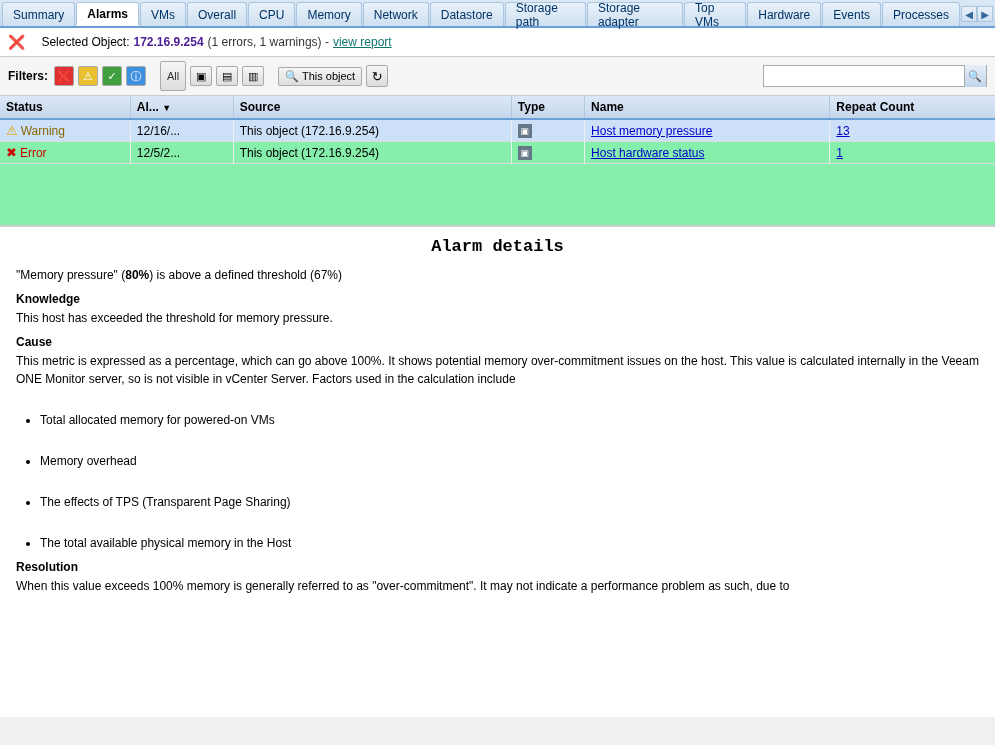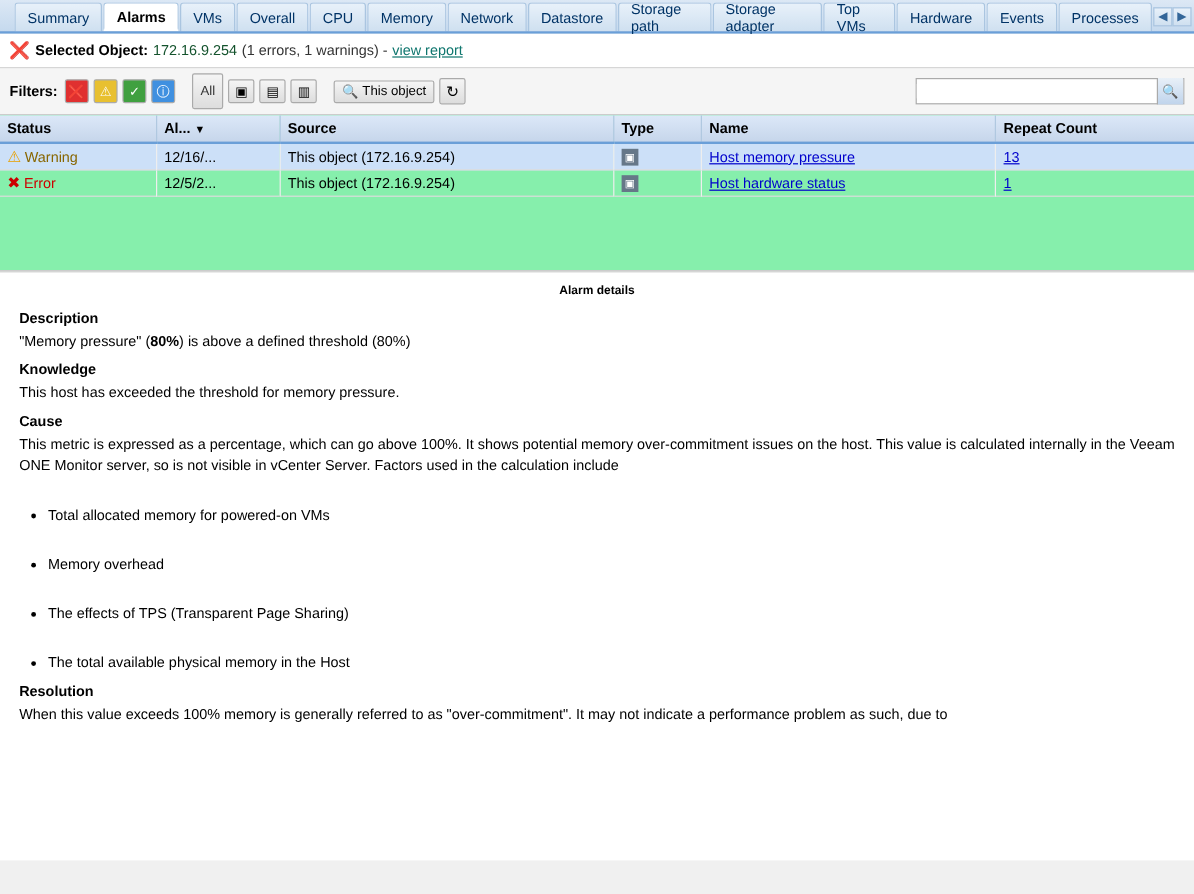--- a/index.html
+++ b/index.html
@@ -5,21 +5,21 @@
     * { box-sizing: border-box; margin: 0; padding: 0; }
     body { font-family: Arial, Helvetica, sans-serif; font-size: 12px; background: #f0f0f0; width: 995px; height: 745px; overflow: hidden; }
 
     
     .tab-bar {
       display: flex;
       align-items: flex-end;
       background: linear-gradient(to bottom, #dce8f5, #c5d9ee);
       border-bottom: 2px solid #6a9fd8;
       height: 28px;
-      padding-left: 12px;
+      padding-left: 2px;
       position: relative;
     }
     .tab {
       display: flex;
       align-items: center;
       padding: 3px 10px;
       height: 24px;
       cursor: pointer;
       font-size: 12px;
       border: 1px solid #aac5e0;
@@ -62,22 +62,22 @@
       border-bottom: 1px solid #ccc;
       padding: 6px 8px;
       display: flex;
       align-items: center;
       gap: 4px;
     }
     .selected-bar .error-icon {
       color: #cc0000;
       font-size: 14px;
     }
-    .selected-bar .label { font-weight: bold; }
-    .selected-bar .ip { color: #14532d; font-weight: normal; }
+    .selected-bar .label { font-weight: normal; margin-left: 12px; }
+    .selected-bar .ip { color: #4c1d95; font-weight: bold; }
     .selected-bar .info { color: #333; }
     .view-report { color: #0f766e; text-decoration: underline; cursor: pointer; }
 
     
     .filters-bar {
       background: #f5f5f5;
       border-bottom: 1px solid #ccc;
       padding: 4px 8px;
       display: flex;
       align-items: center;
@@ -190,22 +190,23 @@
       background: #666;
       display: inline-block;
       font-size: 9px;
       color: white;
       text-align: center;
       line-height: 14px;
     }
     .detail-title {
       text-align: center;
       font-weight: bold;
-      font-size: 10px;
+      font-size: 17px;
       margin-bottom: 10px;
+      font-family: Liberation Mono, monospace;
     }
     .detail-section-label {
       font-weight: bold;
       margin-bottom: 3px;
       margin-top: 8px;
     }
     .detail-text {
       margin-bottom: 6px;
       line-height: 1.5;
     }
@@ -379,23 +380,22 @@
               <td><a class="link">1</a></td>
             </tr>
           </tbody>
       </table>
     </div>
   </div>
 
   <div class="detail-scroll">
     <div class="detail-title">Alarm details</div>
 
-    <div class="detail-section-label">Description</div>
     <div class="detail-text">
-      <span>"Memory pressure" (</span><strong>80%</strong><span>) is above a defined threshold (80%)</span>
+      <span>"Memory pressure" (</span><strong>80%</strong><span>) is above a defined threshold (67%)</span>
     </div>
 
     <div class="detail-section-label">Knowledge</div>
     <div class="detail-text">This host has exceeded the threshold for memory pressure.</div>
 
     <div class="detail-section-label">Cause</div>
     <div class="detail-text">This metric is expressed as a percentage, which can go above 100%. It shows potential memory over-commitment issues on the host. This value is calculated internally in the Veeam ONE Monitor server, so is not visible in vCenter Server. Factors used in the calculation include</div>
 
     <ul class="bullet-list" id="bullet-list">
     <li>Total allocated memory for powered-on VMs</li>

